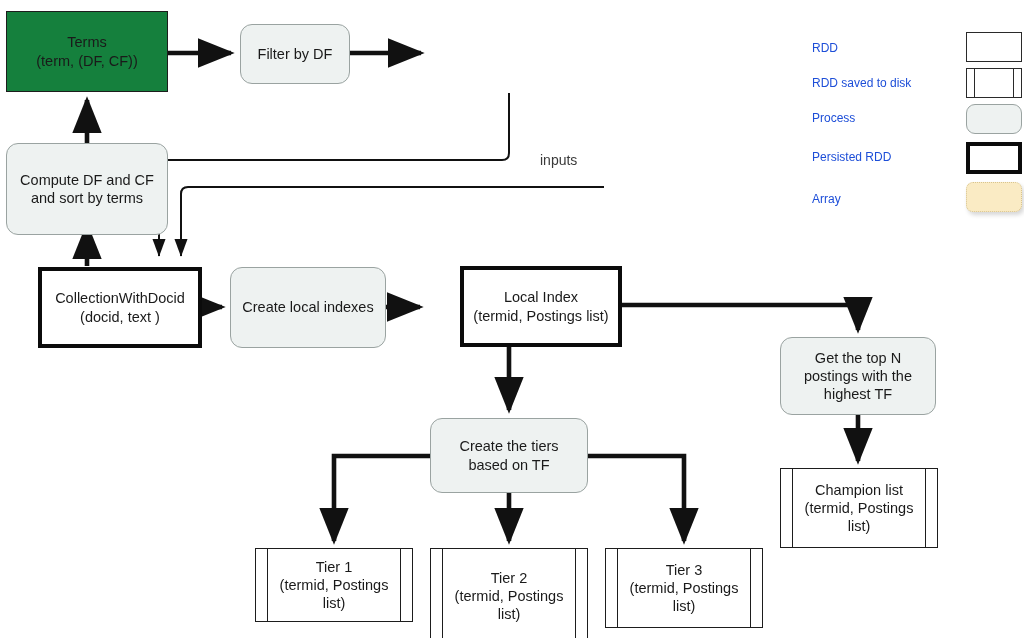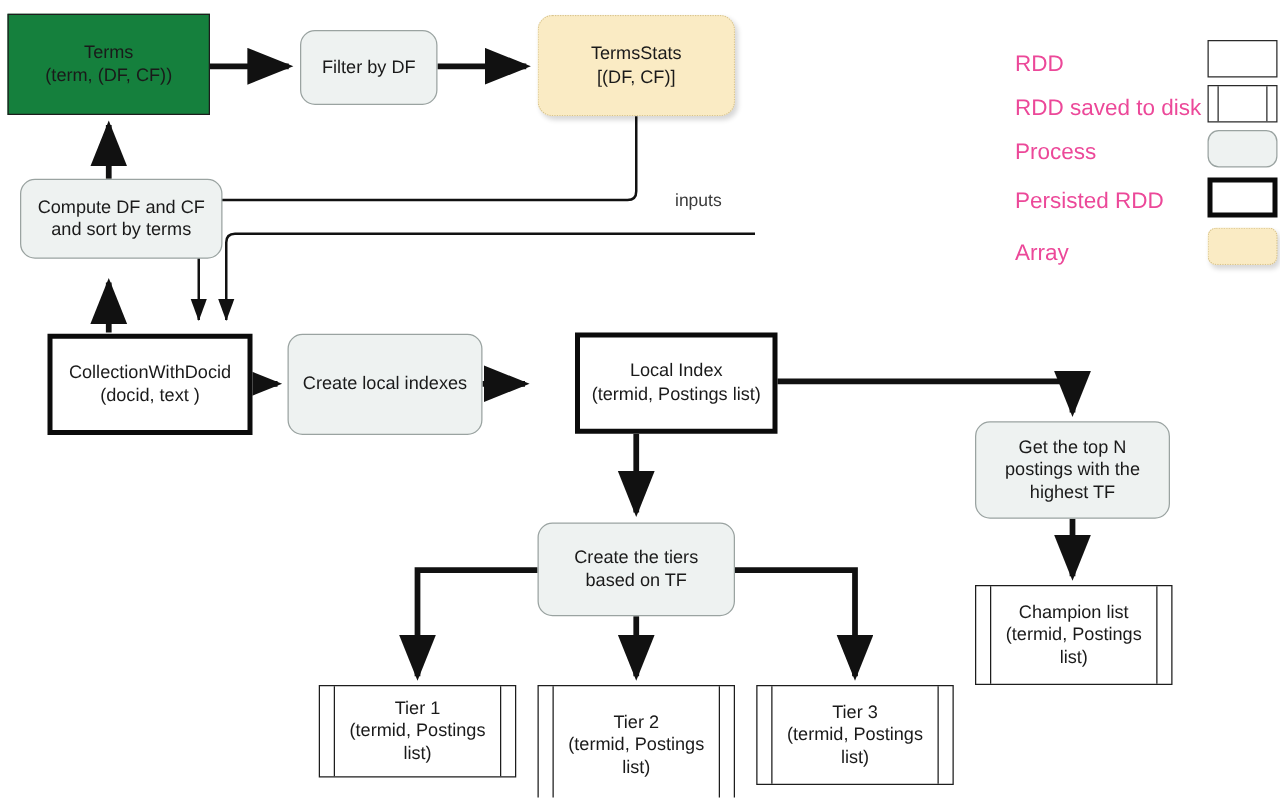--- a/index.html
+++ b/index.html
@@ -30,21 +30,21 @@
   
   .disk{background:#ffffff;border:1.7px solid #1d1d1d;position:absolute;}
   .disk .bar{position:absolute;top:0;bottom:0;width:0;border-left:1.7px solid #1d1d1d;}
   .disk .bar.l{left:11px;}
   .disk .bar.r{right:11px;}
 
   .edge-label{position:absolute;font-size:14px;color:#3a3a3a;z-index:4;}
 
   
   #legend{position:absolute;z-index:5;}
-  .lg-text{position:absolute;font-size:18px;color:#ec4899;white-space:nowrap;}
+  .lg-text{position:absolute;font-size:12px;color:#1d4ed8;white-space:nowrap;}
   .sw{position:absolute;box-sizing:border-box;}
   .sw-rdd{background:#fff;border:1.6px solid #2a2a2a;}
   .sw-persisted{background:#fff;border:4.5px solid #0b0b0b;}
   .sw-process{background:#eef2f1;border:1.4px solid #9aa3a1;border-radius:9px;}
   .sw-array{background:#faebc4;border:1.5px dotted #d8c48e;border-radius:7px;
             box-shadow:2px 3px 4px rgba(0,0,0,.16);}
   .sw-disk{background:#fff;border:1.7px solid #2a2a2a;}
   .sw-disk .bar{position:absolute;top:0;bottom:0;width:0;border-left:1.7px solid #2a2a2a;}
   .sw-disk .bar.l{left:7px;}
   .sw-disk .bar.r{right:7px;}
@@ -98,26 +98,22 @@
 
   <div class="node rdd" style="left:6px;top:11px;width:162px;height:81px;">
     <span class="txt">Terms
 (term, (DF, CF))</span>
   </div>
 
   <div class="node process" style="left:240px;top:24px;width:110px;height:60px;">
     <span class="txt">Filter by DF</span>
   </div>
 
-  <div class="node array" style="left:430px;top:12px;width:158px;height:81px;">
-    <span class="txt">TermsStats
-[(DF, CF)]</span>
-  </div>
 
-  <div class="node process" style="left:16px;top:143px;width:162px;height:64px;">
+  <div class="node process" style="left:6px;top:143px;width:162px;height:92px;">
     <span class="txt">Compute DF and CF
 and sort by terms</span>
   </div>
 
 
   <div class="edge-label" style="left:540px;top:152px;">inputs</div>
 
   <div class="node persisted" style="left:6px;top:267px;width:164px;height:81px;">
     <span class="txt">CollectionWithDocid
 (docid,  text )</span>

